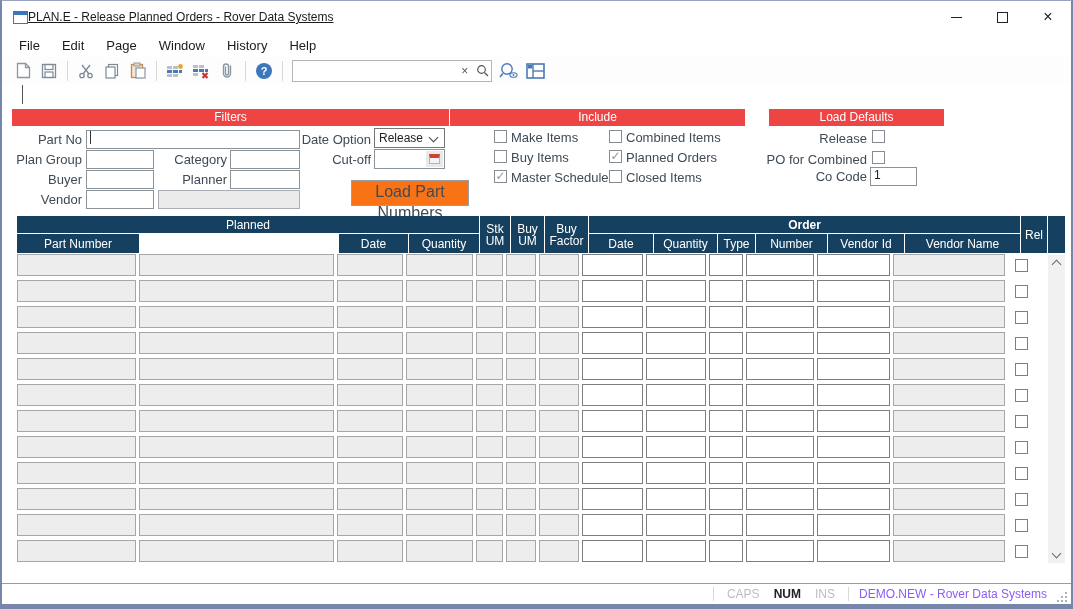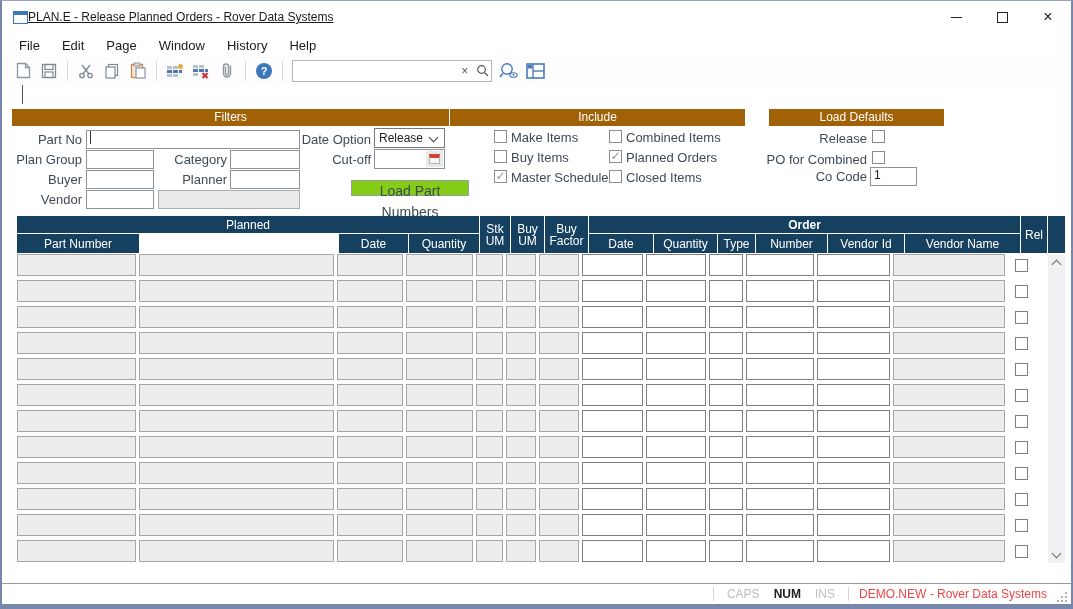--- a/index.html
+++ b/index.html
@@ -20,36 +20,36 @@
   
   #toolbar{position:absolute;left:0;top:56px;right:0;height:27px;background:#fdfdfd;display:flex;align-items:center;padding-left:8px;}
   .tb-icon{width:20px;height:20px;margin:0 3px;display:flex;align-items:center;justify-content:center;}
   .tb-sep{width:1px;height:20px;background:#d9d9d9;margin:0 5px;}
   #search-box{width:200px;height:22px;border:1px solid #b6b6b6;background:#fff;display:flex;align-items:center;margin:0 4px;box-sizing:border-box;}
   #search-input{flex:1;border:none;outline:none;height:18px;font-size:12px;padding:0 4px;background:transparent;}
   .search-glyph{width:18px;display:flex;align-items:center;justify-content:center;color:#555;font-size:12px;}
   
   #stray-caret{position:absolute;left:20px;top:84px;width:1px;height:19px;background:#555;}
   
-  .band{position:absolute;height:17px;line-height:17px;text-align:center;color:#fff;font-size:12px;background:#a16207;}
+  .band{position:absolute;height:17px;line-height:17px;text-align:center;color:#fff;font-size:12px;background:#ef4444;}
   .lbl{position:absolute;font-size:13px;color:#3f4a55;text-align:right;white-space:nowrap;}
   .inp{position:absolute;background:#fff;border:1px solid #8a929a;box-sizing:border-box;height:19px;font-size:12px;padding:0 3px;color:#222;}
   .inp.gray{background:#ebebeb;border-color:#a9aeb4;}
   .caret-in{display:inline-block;width:1px;height:13px;background:#333;vertical-align:middle;margin-top:-2px;}
   .cbx{position:absolute;width:13px;height:13px;background:#fff;border:1px solid #878c92;box-sizing:border-box;text-align:center;}
   .cbx.checked::after{content:"\2713";color:#8f9398;font-size:12px;font-weight:bold;line-height:11px;display:block;}
   .cbx-lbl{position:absolute;font-size:13px;color:#3f4a55;white-space:nowrap;}
   
   #date-option-select{position:absolute;left:372px;top:127px;width:71px;height:20px;border:1px solid #767676;background:#fff;box-sizing:border-box;font-size:12px;color:#222;padding:2px 4px;}
   .chev-down{position:absolute;right:7px;top:5px;width:6px;height:6px;border-right:1.5px solid #444;border-bottom:1.5px solid #444;transform:rotate(45deg);}
   
   #cutoff-btn{position:absolute;right:1px;top:1px;width:17px;height:16px;background:#e9e9e9;display:flex;align-items:center;justify-content:center;}
   .cal-glyph{width:11px;height:10px;border:1px solid #b5b5b5;border-top:4px solid #cc4433;box-sizing:border-box;background:#f4f4f4;}
   
-  #load-parts-btn{position:absolute;left:349px;top:179px;width:118px;height:16px;background:#84cc16;border:1px solid #999fa6;box-sizing:border-box;font-size:14px;color:#3f4a55;text-align:center;line-height:21px;}
+  #load-parts-btn{position:absolute;left:349px;top:179px;width:118px;height:26px;background:#f97316;border:1px solid #999fa6;box-sizing:border-box;font-size:16px;color:#3f4a55;text-align:center;line-height:21px;}
   
   #table{position:absolute;left:15px;top:215px;width:1050px;}
   #table-header{display:grid;grid-template-rows:17px 19px;gap:1px;background:#fff;}
   .hcell{background:#16405f;color:#fff;font-size:12px;display:flex;align-items:center;justify-content:center;text-align:center;line-height:12px;}
   #table-body{margin-top:1px;position:relative;}
   .t-row{display:grid;height:22px;}
   .t-row + .t-row{margin-top:4px;}
   .t-cell{padding-right:3px;box-sizing:border-box;}
   .fld{height:22px;box-sizing:border-box;}
   .fld.ro{background:#ededed;border:1px solid #a6a6a6;}
@@ -60,21 +60,21 @@
   #vscroll{position:absolute;width:17px;background:#f1f1f1;}
   .sb-arrow{position:absolute;left:0;width:17px;height:16px;display:flex;align-items:center;justify-content:center;}
   .sb-up{top:0;} .sb-down{bottom:0;}
   .chev-up-g{width:6px;height:6px;border-left:1.5px solid #6a6a6a;border-top:1.5px solid #6a6a6a;transform:rotate(45deg);margin-top:3px;}
   .chev-dn-g{width:6px;height:6px;border-right:1.5px solid #6a6a6a;border-bottom:1.5px solid #6a6a6a;transform:rotate(45deg);margin-bottom:3px;}
   
   #statusbar{position:absolute;left:0;right:0;bottom:0;height:20px;background:#fff;border-top:1px solid #9b9b9b;display:flex;align-items:center;font-size:12px;}
   .sb-sep{width:1px;height:14px;background:#d8d8d8;margin:0 6px;}
   .sb-key{padding:0 7px;}
   .key-off{color:#bdbdbd;} .key-on{color:#222;font-weight:bold;}
-  #sb-message{color:#ef4444;padding:0 4px;white-space:nowrap;}
+  #sb-message{color:#8b5cf6;padding:0 4px;white-space:nowrap;}
   #sb-grip{width:14px;height:14px;margin:0 2px 0 4px;align-self:flex-end;}
   
   svg{display:block;}
 </style>
 </head>
 <body>
 
 <div id="window">
 
   <div id="titlebar">

